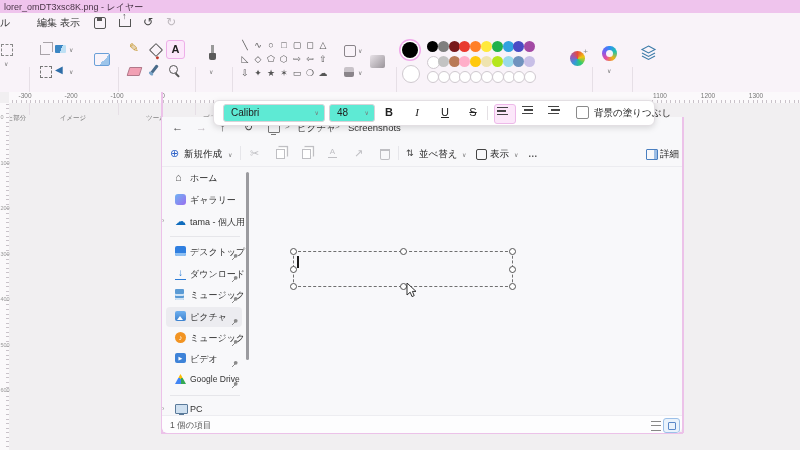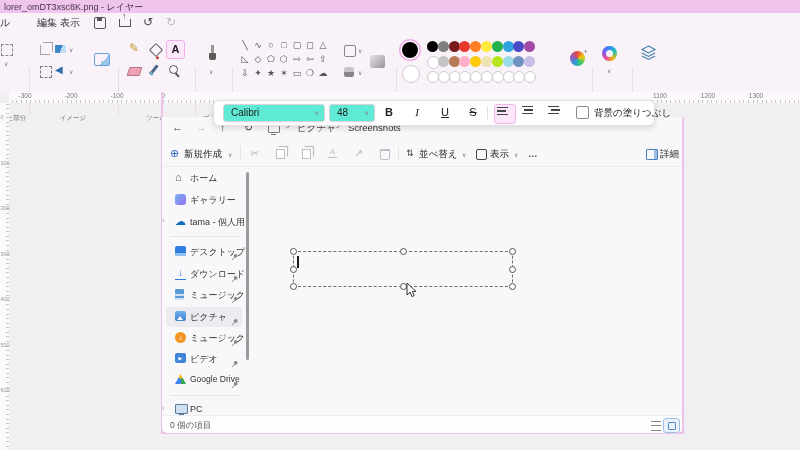--- a/index.html
+++ b/index.html
@@ -397,21 +397,21 @@
         </div>
       <div class="sdiv" style="top:229px"></div>
       <div class="srow" style="top:234px">
           <span class="sexp">›</span>
           <span class="sicon i-pc"></span>
           <span class="slabel">PC</span>
         </div>
     </div>
     <div class="scrollthumb"></div>
     <div class="ex-status">
-      <span class="stxt">0 個の項目</span>
+      <span class="stxt">1 個の項目</span>
       <span class="ic i-list" style="left:489px;top:5px"></span>
       <span class="ic i-thumbbox" style="left:501px;top:2px"></span>
     </div>
   </div>
 
   <div class="abs txtbar">
     <span class="abs combo" style="left:9px;width:100px">
       <span class="cv">Calibri</span>
       <span class="cc chev">∨</span>
     </span>

